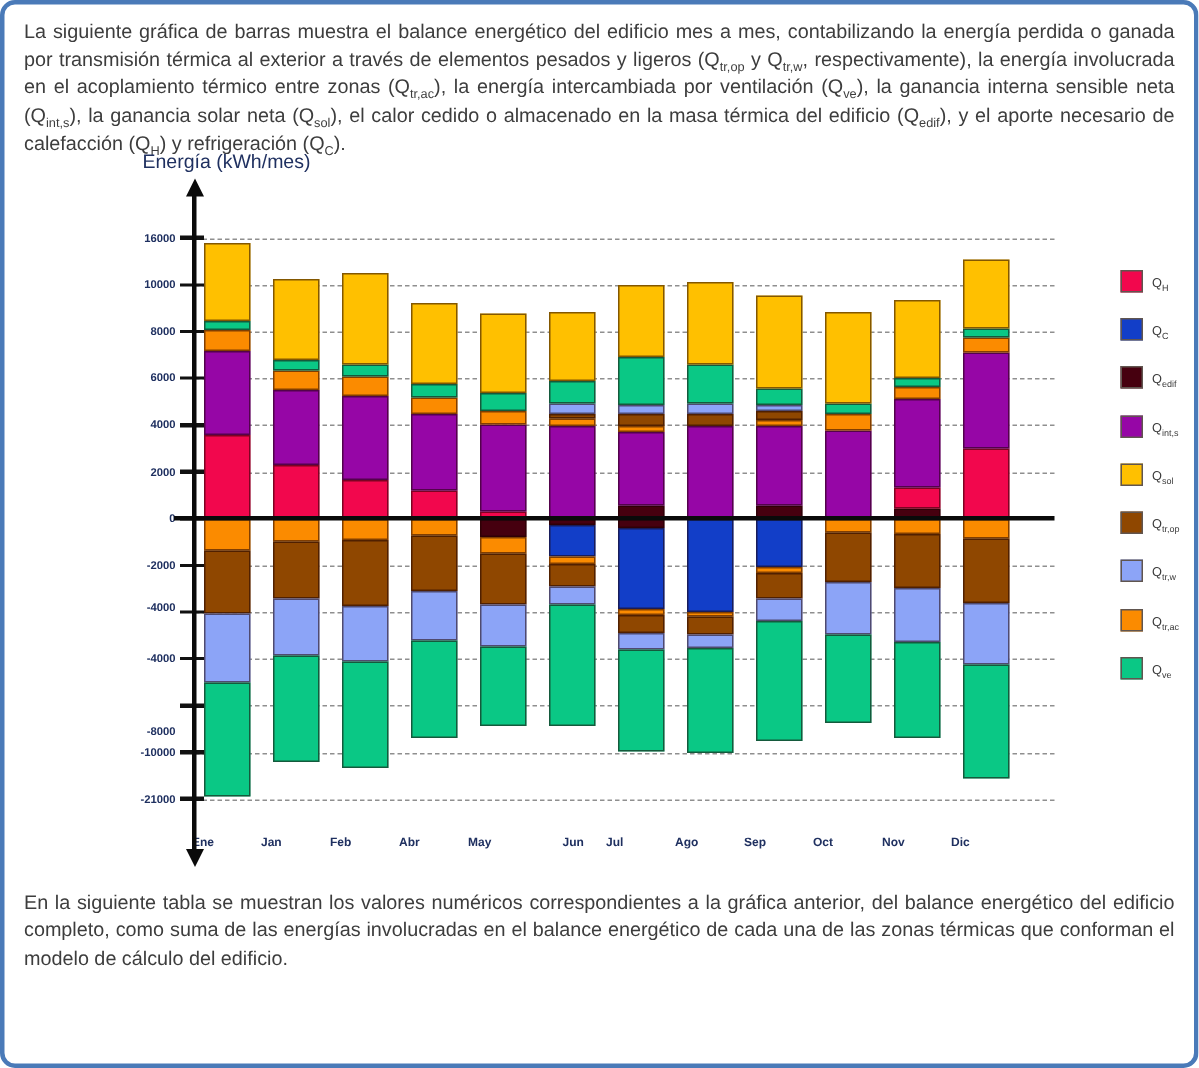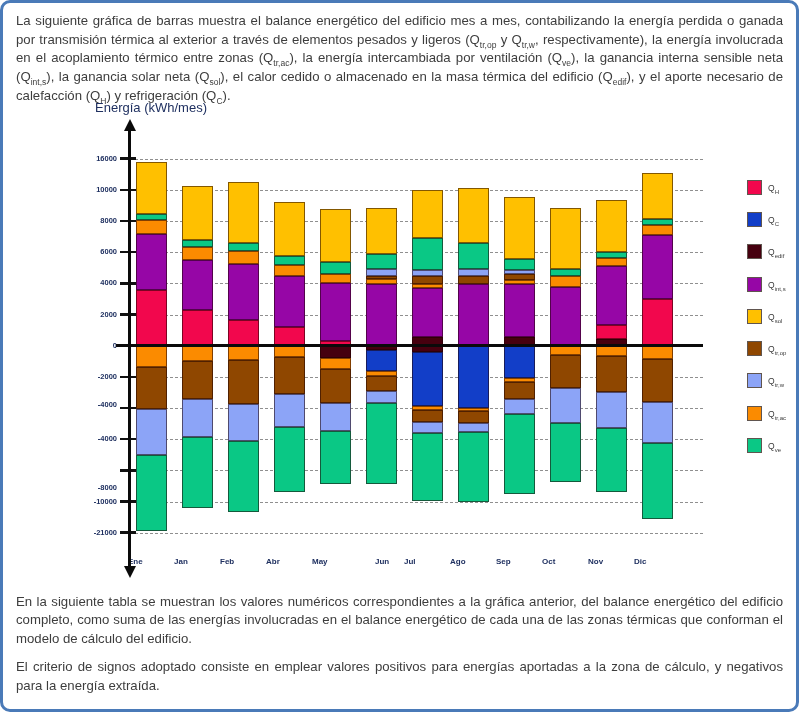--- a/index.html
+++ b/index.html
@@ -290,14 +290,13 @@
         <div class="legend-swatch" style="background: rgb(251, 139, 0);"></div>
         <div class="legend-label"><span>Q</span><sub>tr,ac</sub></div>
       </div>
       <div class="legend-item" style="top: 332.4px;">
         <div class="legend-swatch" style="background: rgb(10, 200, 133);"></div>
         <div class="legend-label"><span>Q</span><sub>ve</sub></div>
       </div>
     </div>
 
   <p class="para"><span>En la siguiente tabla se muestran los valores numéricos correspondientes a la gráfica anterior, del balance energético del edificio completo, como suma de las energías involucradas en el balance energético de cada una de las zonas térmicas que conforman el modelo de cálculo del edificio.</span></p>
-  <p class="para"><span>El criterio de signos adoptado consiste en emplear valores positivos para energías aportadas a la zona de cálculo, y negativos para la energía extraída.</span></p>
 </div>
 
 </body></html>

